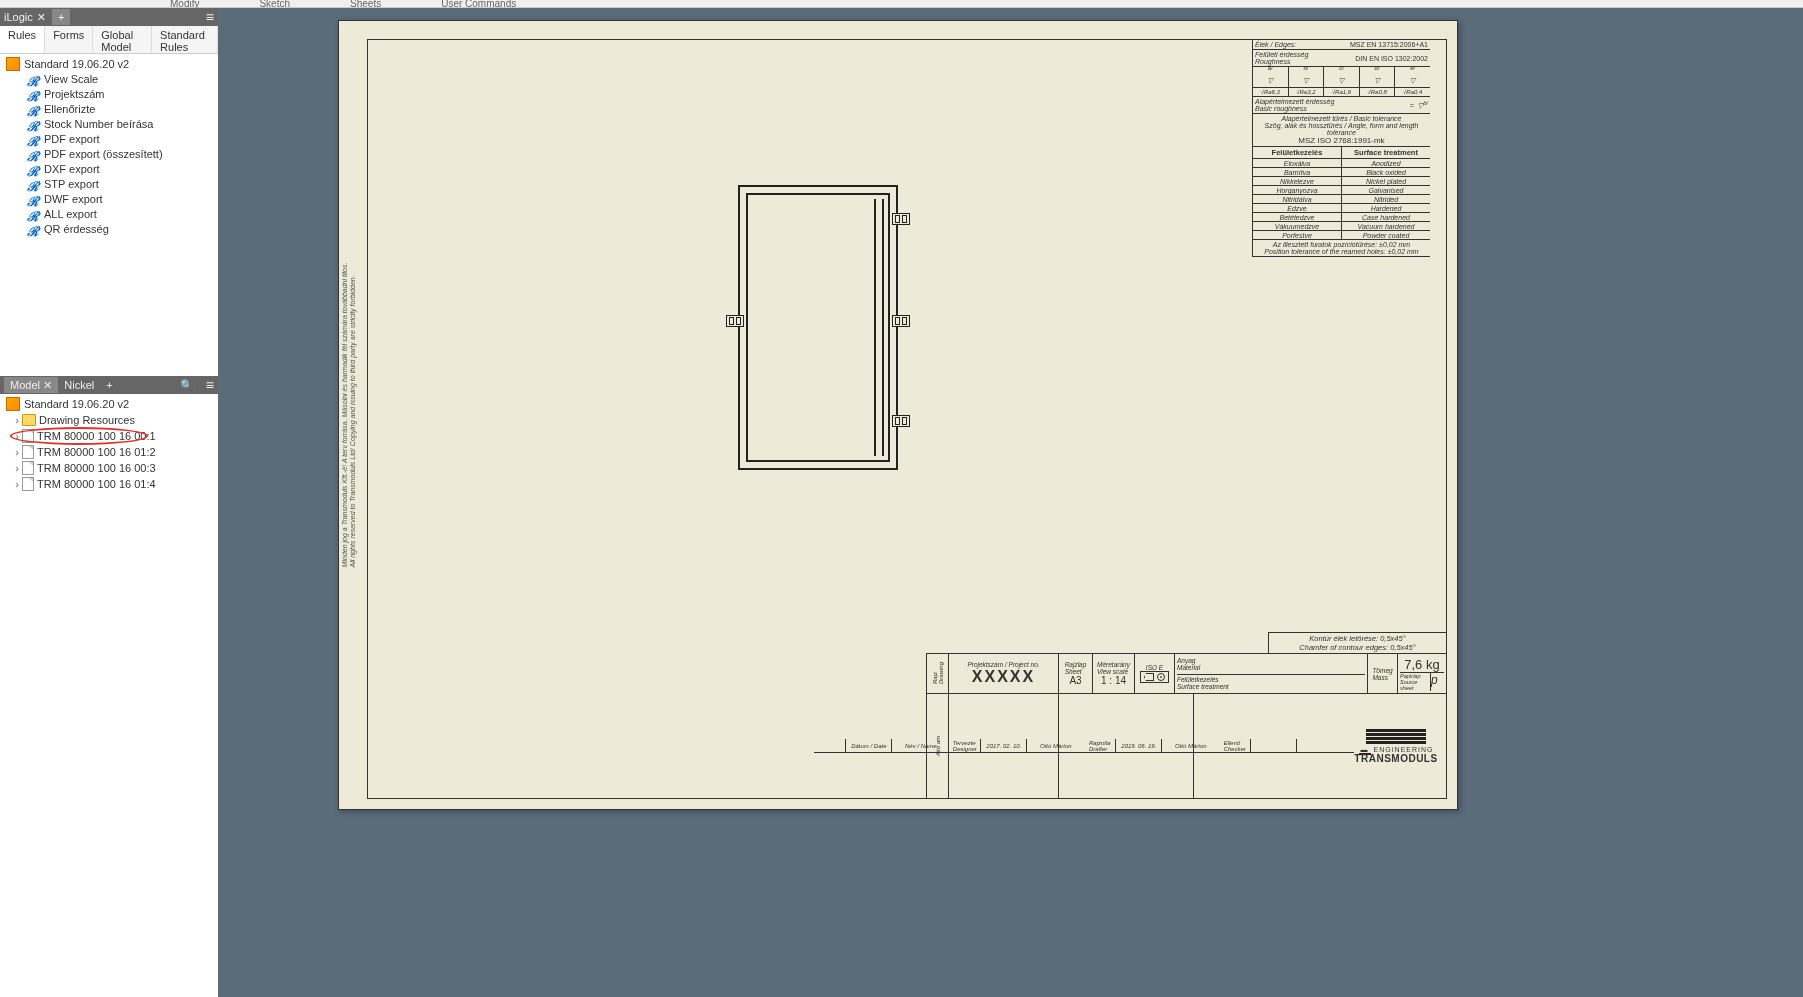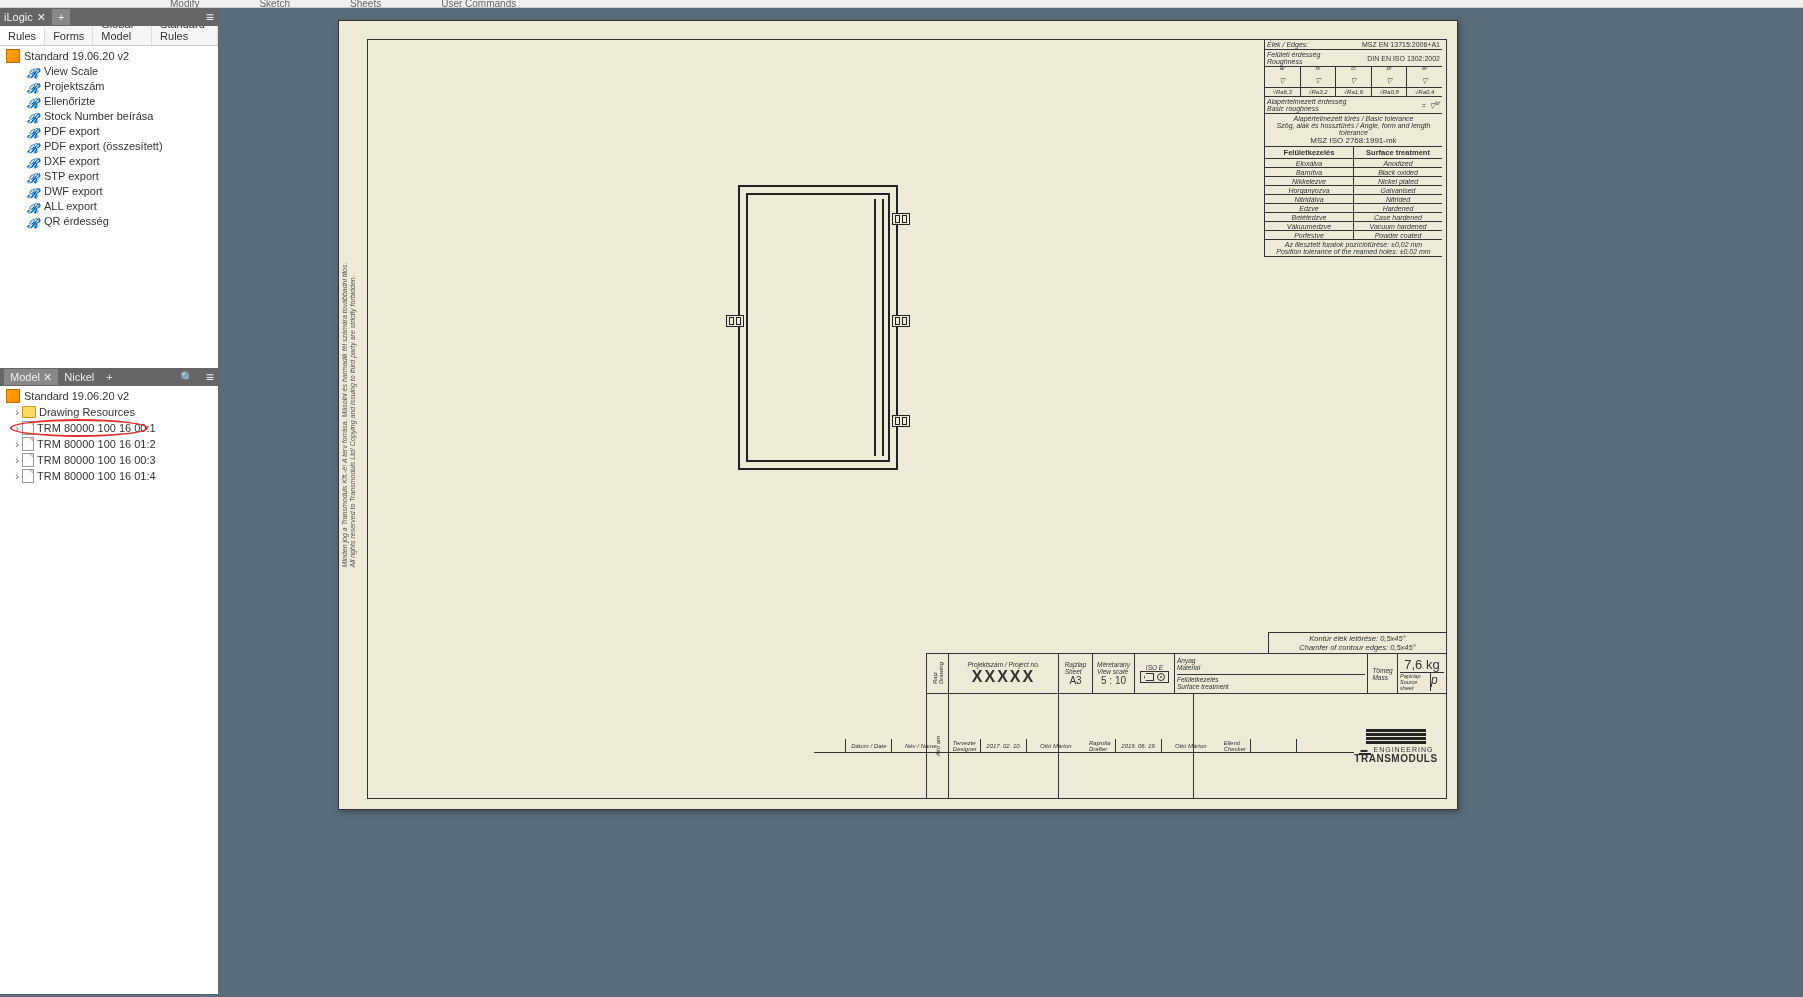--- a/index.html
+++ b/index.html
@@ -7,21 +7,21 @@
   
   .top-menu { position: absolute; top: 0; left: 0; right: 0; height: 8px; background: #f0f0f0; border-bottom: 1px solid #ccc; display: flex; gap: 60px; padding-left: 170px; font-size: 10px; color: #666; align-items: center; }
   
   .left-panel { position: absolute; left: 0; top: 8px; width: 218px; height: 989px; background: #5a6b7a; }
   
   .panel-header { background: #666; color: #eee; height: 18px; display: flex; align-items: center; padding: 0 4px; font-size: 11px; position: relative; }
   .panel-header .close-x { margin-left: 4px; }
   .panel-header .plus-tab { background: #888; padding: 0 6px; margin-left: 6px; height: 16px; display: flex; align-items: center; }
   .panel-header .hamburger { position: absolute; right: 4px; font-size: 14px; }
   
-  .tab-row { background: #f5f5f5; display: flex; border-bottom: 1px solid #ccc; font-size: 11px; height: 20px; align-items: flex-end; }
+  .tab-row { background: #f5f5f5; display: flex; border-bottom: 1px solid #ccc; font-size: 11px; height: 28px; }
   .tab-row .tab { padding: 3px 8px; border-right: 1px solid #ddd; cursor: pointer; }
   .tab-row .tab.active { background: #fff; }
   
   .tree-area { background: #fff; height: 322px; overflow: auto; padding: 2px 0; }
   .tree-node { display: flex; align-items: center; padding: 1px 4px; height: 15px; font-size: 11px; white-space: nowrap; }
   .tree-node.root { padding-left: 6px; }
   .tree-node.child { padding-left: 26px; }
   .tree-icon { width: 14px; height: 14px; margin-right: 4px; display: inline-block; }
   .icon-assembly { background: linear-gradient(135deg,#ffa500,#ff8c00); border: 1px solid #cc6600; }
   .icon-rule { color: #0066cc; font-weight: bold; font-style: italic; font-family: serif; font-size: 13px; text-align: center; }
@@ -55,21 +55,21 @@
   .door-inner-right { position: absolute; right: 14px; top: 14px; bottom: 14px; width: 10px; border-left: 2px solid #222; border-right: 2px solid #222; }
   .hinge { position: absolute; width: 18px; height: 12px; border: 1.5px solid #222; background: #edebd8; }
   .hinge::before, .hinge::after { content:''; position:absolute; top:1px; bottom:1px; width:3px; border:1px solid #222; }
   .hinge::before { left:2px; } .hinge::after { right:2px; }
   .hinge.r1 { right: -12px; top: 28px; }
   .hinge.r2 { right: -12px; top: 130px; }
   .hinge.r3 { right: -12px; top: 230px; }
   .hinge.l1 { left: -12px; top: 130px; }
   
   
-  .std-block { position: absolute; right: 4px; top: 0; width: 178px; border-left: 1px solid #333; font-size: 7px; font-style: italic; text-align: center; color: #333; }
+  .std-block { position: absolute; right: 16px; top: 0; width: 178px; border-left: 1px solid #333; font-size: 7px; font-style: italic; text-align: center; color: #333; }
   .std-row { border-bottom: 1px solid #333; padding: 1px 2px; display:flex; justify-content:space-between; align-items:center; }
   .std-row.single { justify-content: center; }
   .std-cells { display: flex; }
   .std-cells > div { flex: 1; border-right: 1px solid #333; padding: 2px 0; position: relative; height: 20px; display:flex; align-items:flex-end; justify-content:center; }
   .std-cells > div:last-child { border-right: none; }
   .ra-cells { display: flex; }
   .ra-cells > div { flex: 1; border-right: 1px solid #333; font-size: 6px; padding: 1px 0; }
   .ra-cells > div:last-child { border-right: none; }
   .treat-table { display: flex; flex-direction: column; }
   .treat-head { display: flex; font-weight: bold; font-style: normal; font-size: 7.5px; }
@@ -352,21 +352,21 @@
               <span class="tb-value" style="font-size:16px;letter-spacing:2px;font-weight:bold;">XXXXX</span>
             </div>
           <div class="tb-cell" style="width:34px;">
               <span class="tb-label" style="white-space:pre-line">Rajzlap
 Sheet</span>
               <span class="tb-value">A3</span>
             </div>
           <div class="tb-cell" style="width:42px;">
               <span class="tb-label" style="white-space:pre-line">Méretarány
 View scale</span>
-              <span class="tb-value">5 : 10</span>
+              <span class="tb-value">1 : 14</span>
             </div>
           <div class="tb-cell" style="width:40px;">
               <span class="tb-label">ISO E</span>
               <div class="proj-symbol">
                 <span class="ps-trap"></span>
                 <span class="ps-circle"></span>
               </div>
             </div>
           <div class="tb-cell" style="flex:1;align-items:flex-start;">
             <span class="tb-label" style="white-space:pre-line">Anyag

